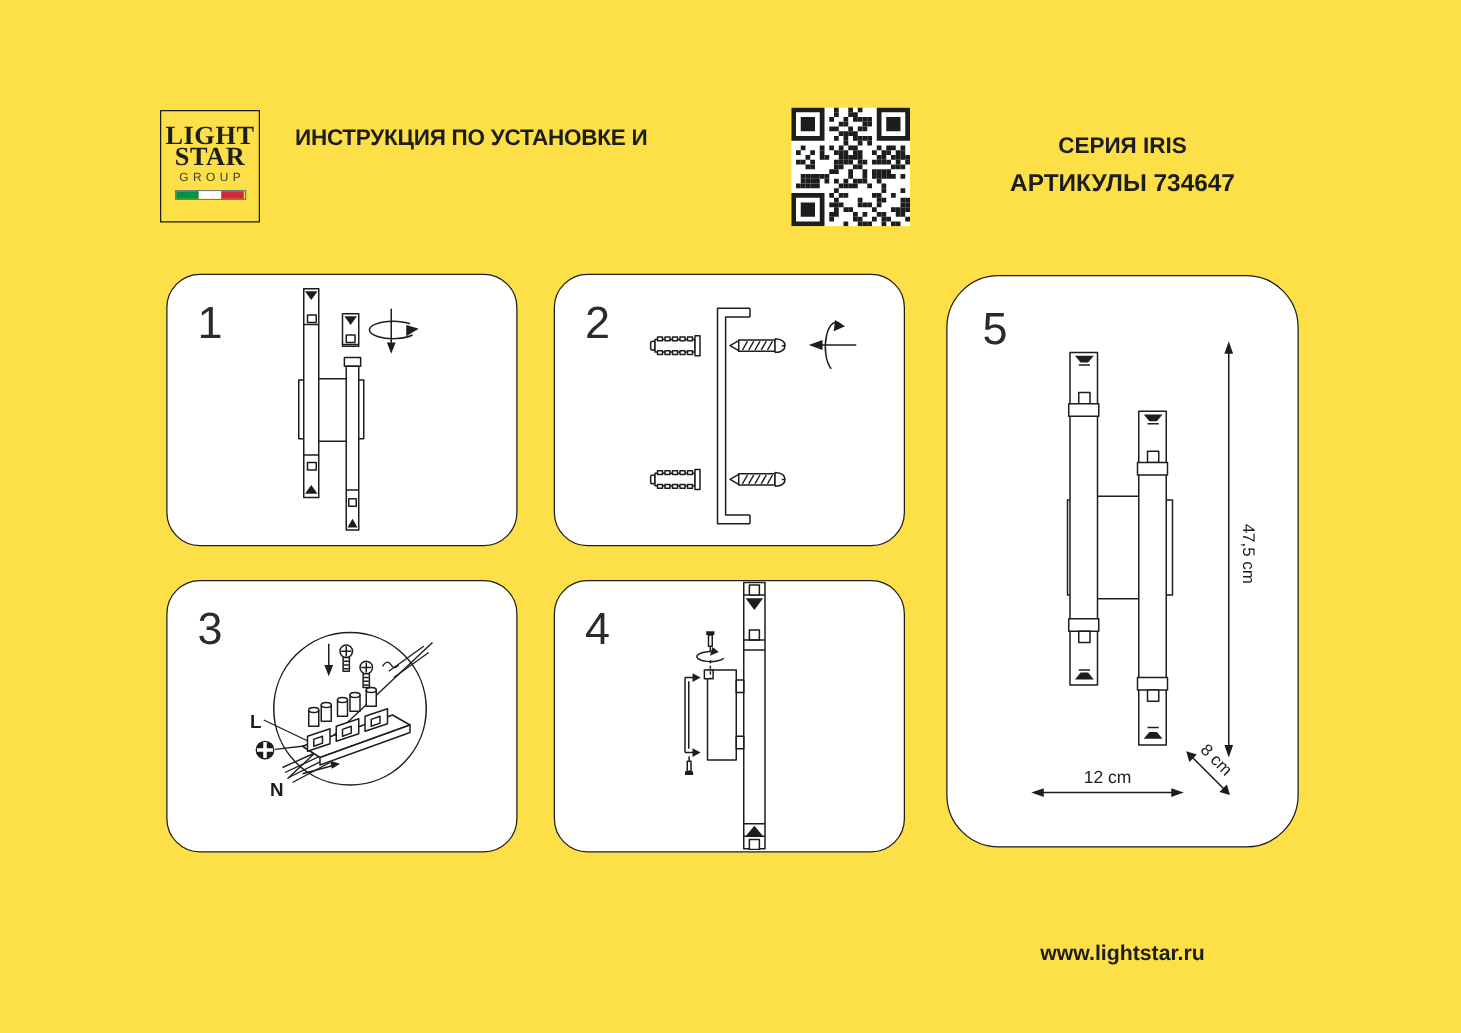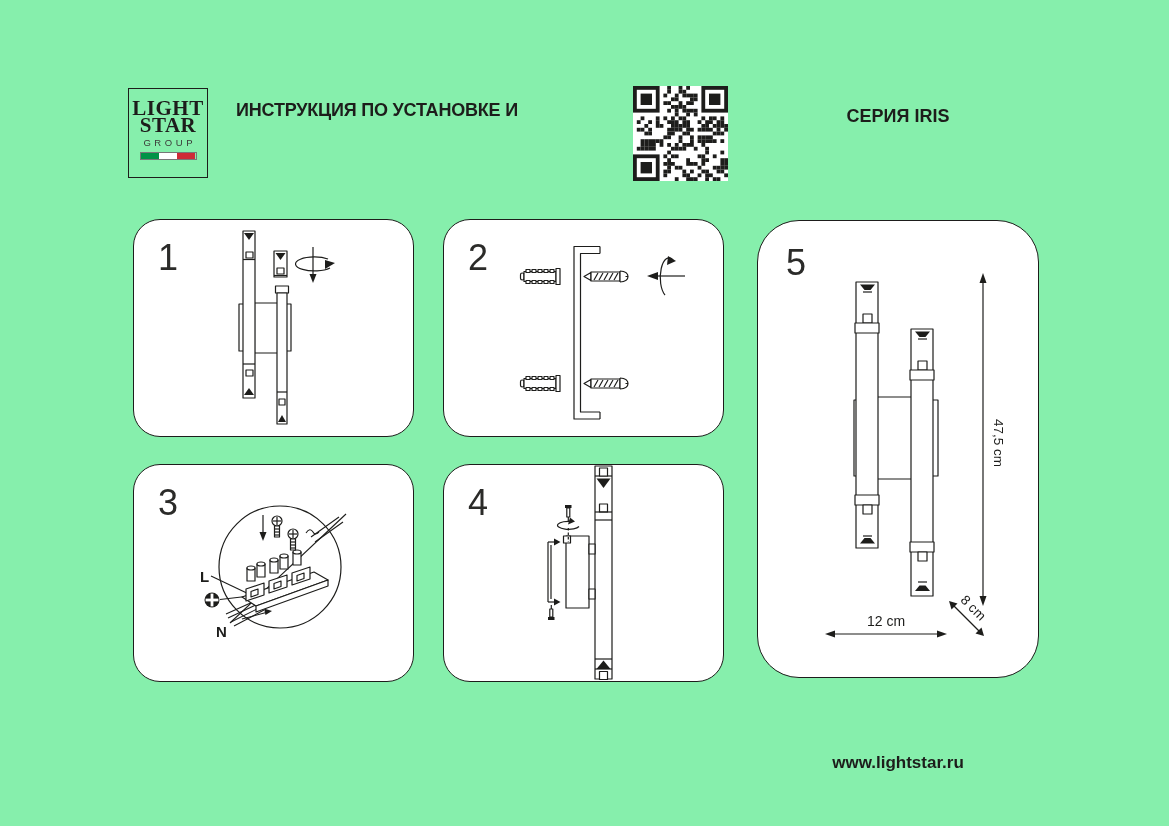--- a/index.html
+++ b/index.html
@@ -1,16 +1,16 @@
 <!DOCTYPE html>
 <html><head>
 <meta charset="utf-8">
 <style>
   html,body{margin:0;padding:0;background:#e8e8e8;}
-  .page{position:relative;width:1169px;height:826px;background:#86efac;overflow:hidden;
+  .page{position:relative;width:1169px;height:826px;background:#fde047;overflow:hidden;
         font-family:"Liberation Sans",sans-serif;color:#1d1d1b;}
   .abs{position:absolute;}
   
   .logo-box{left:128px;top:88px;width:80px;height:90px;border:1.5px solid #1d1d1b;
             display:flex;flex-direction:column;align-items:center;box-sizing:border-box;}
   .logo-light,.logo-star{font-family:"Liberation Serif",serif;font-weight:700;
             font-size:21px;line-height:17px;letter-spacing:.5px;}
   .logo-light{margin-top:11px;}
   .logo-group{font-size:9.5px;letter-spacing:3.6px;margin-top:3px;text-indent:3.6px;color:#3a3a38;}
   .logo-flag{margin-top:4px;width:57px;height:8px;display:flex;border:0.5px solid #777;box-sizing:border-box;}
@@ -254,20 +254,21 @@
         <rect x="7.6" y="7.6" width="11.399999999999999" height="11.399999999999999" fill="#1d1d1b"></rect>
         <rect x="68.39999999999999" y="0" width="26.599999999999998" height="26.599999999999998" fill="#1d1d1b"></rect>
         <rect x="72.19999999999999" y="3.8" width="19" height="19" fill="#fff"></rect>
         <rect x="75.99999999999999" y="7.6" width="11.399999999999999" height="11.399999999999999" fill="#1d1d1b"></rect>
         <rect x="0" y="68.39999999999999" width="26.599999999999998" height="26.599999999999998" fill="#1d1d1b"></rect>
         <rect x="3.8" y="72.19999999999999" width="19" height="19" fill="#fff"></rect>
         <rect x="7.6" y="75.99999999999999" width="11.399999999999999" height="11.399999999999999" fill="#1d1d1b"></rect>
       </svg></div>
 
   <div class="abs series">СЕРИЯ IRIS</div>
+  <div class="abs articles">АРТИКУЛЫ 734647</div>
 
   <div class="abs panel p1">
     <span class="stepnum n14">1</span>
     <svg width="278" height="215" viewBox="0 0 278 215">
       <g stroke="#1d1d1b" fill="none" stroke-width="1.2" stroke-linejoin="round">
 
         <g>
           <rect x="105" y="84" width="52" height="47" fill="#fff"></rect>
           <rect x="120.5" y="83" width="23.5" height="50" fill="#fff"></rect>
         </g>

